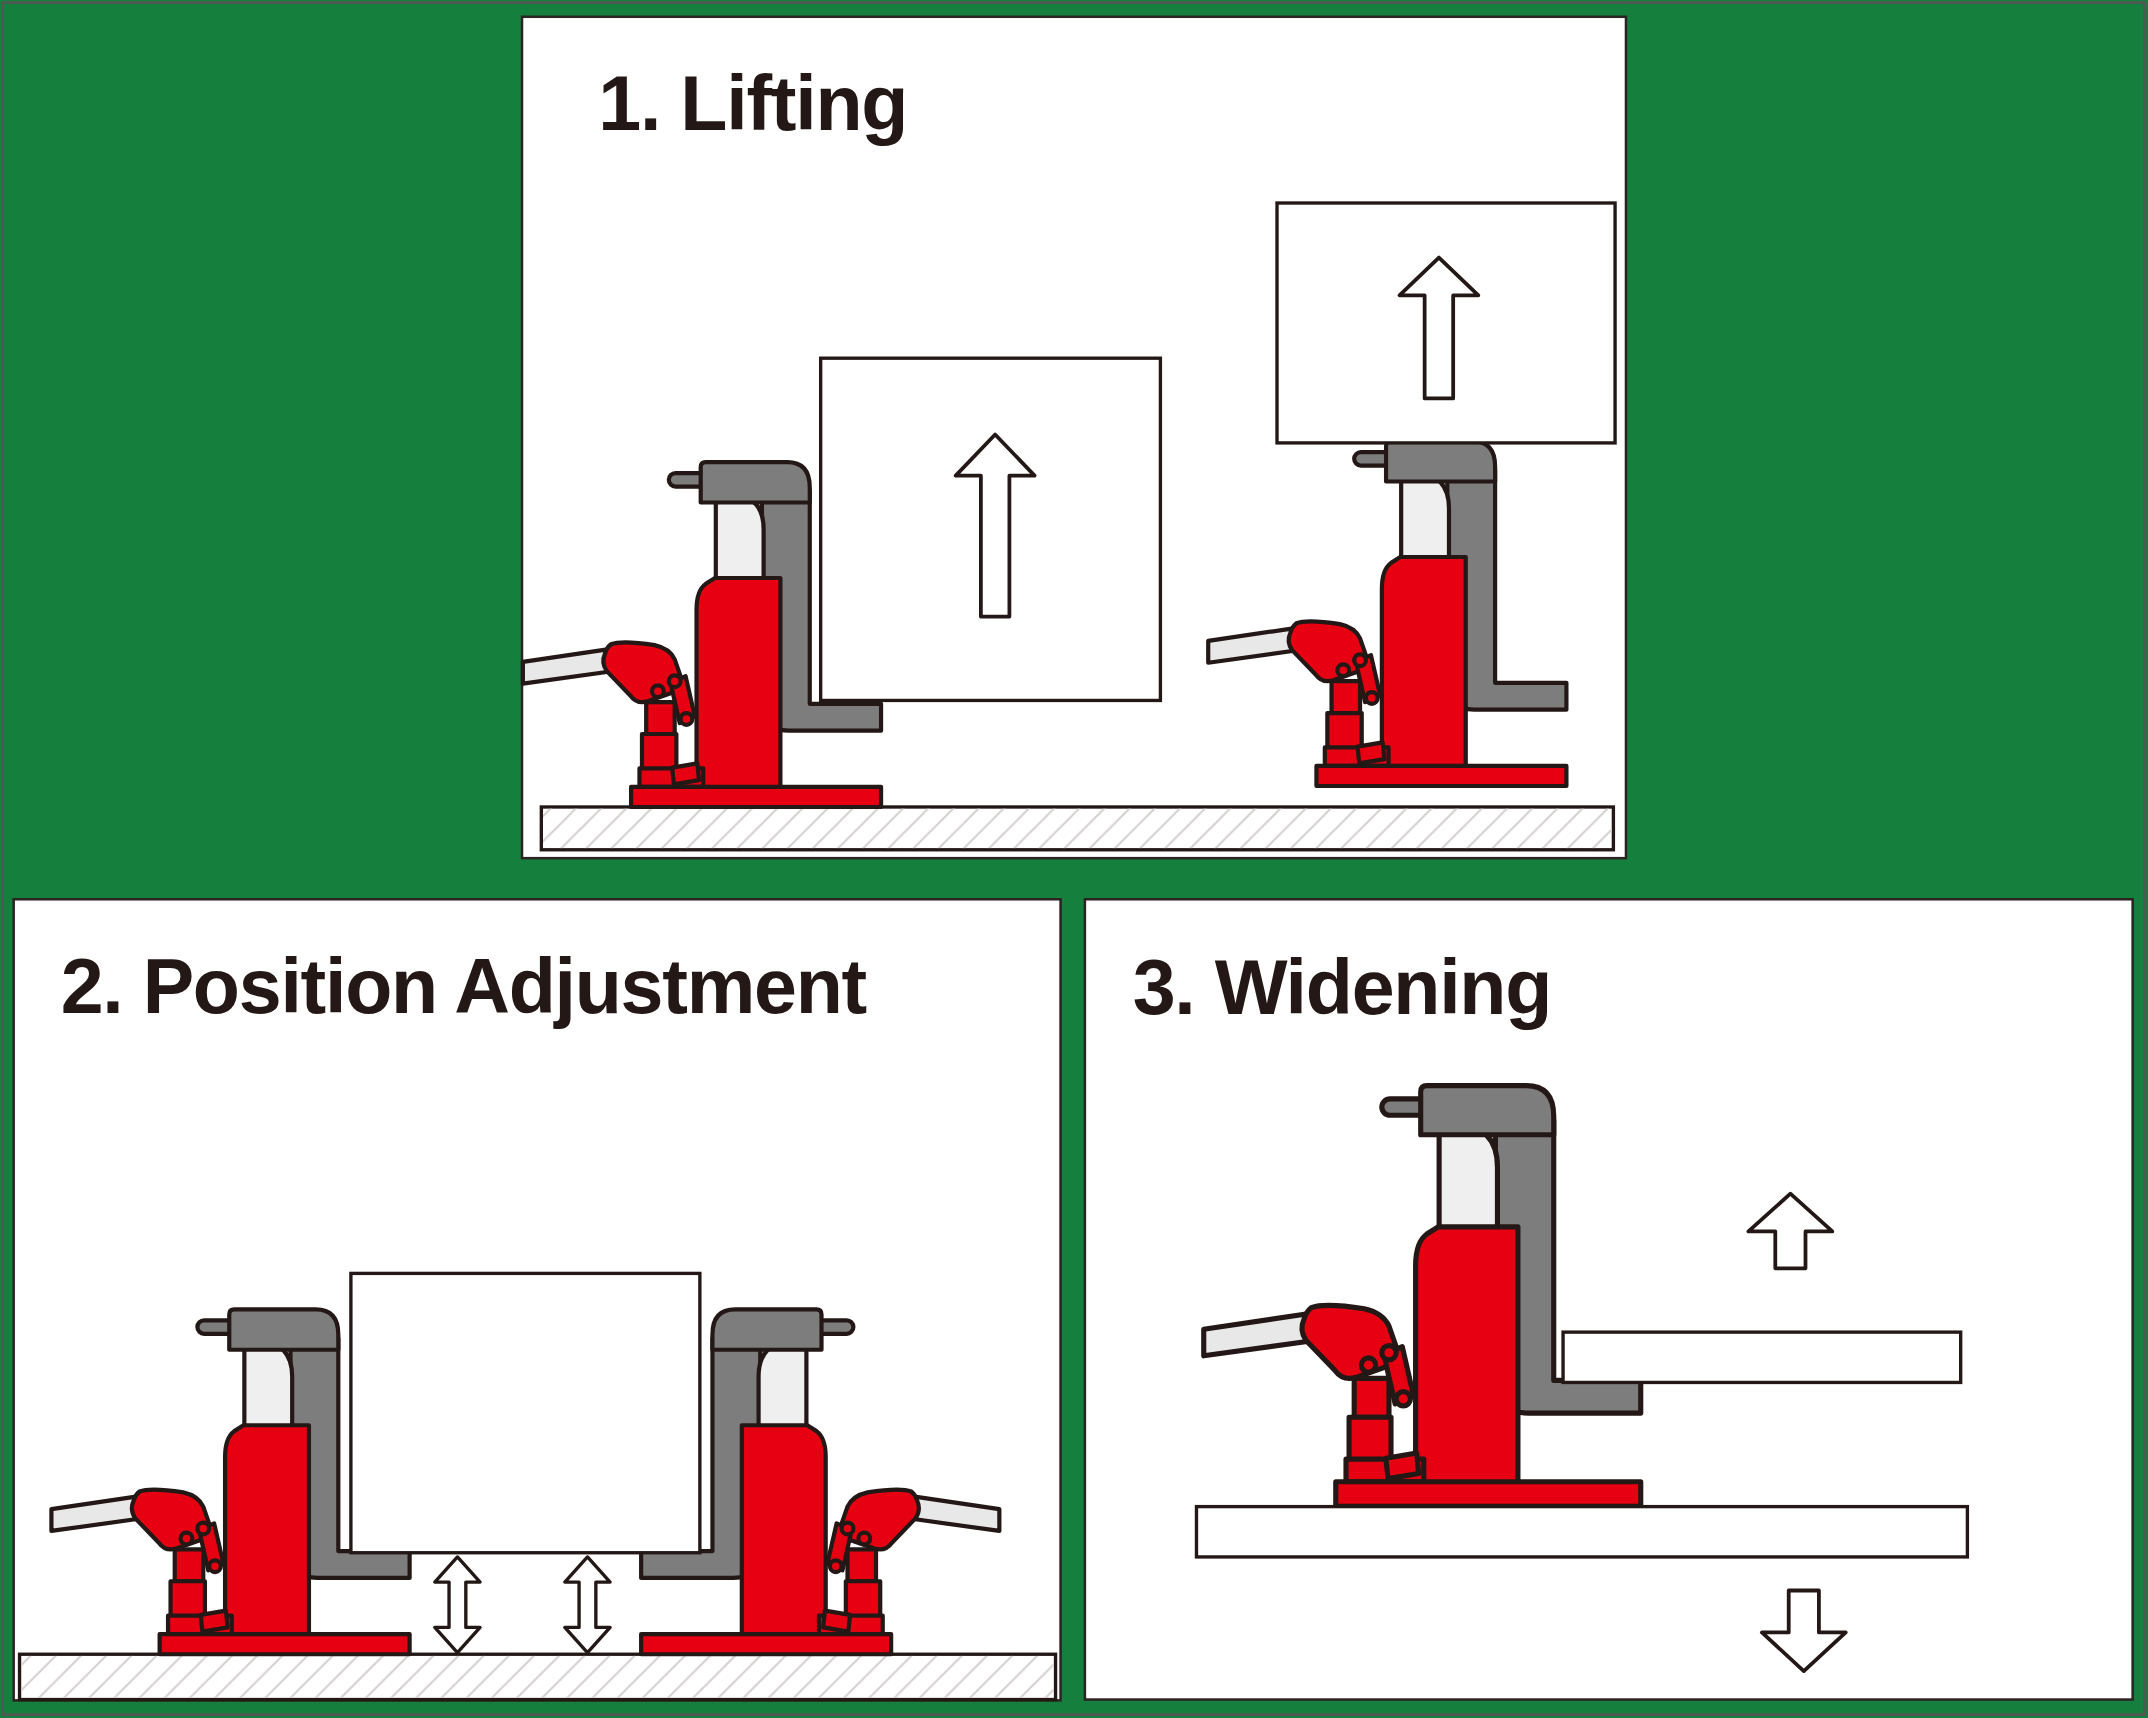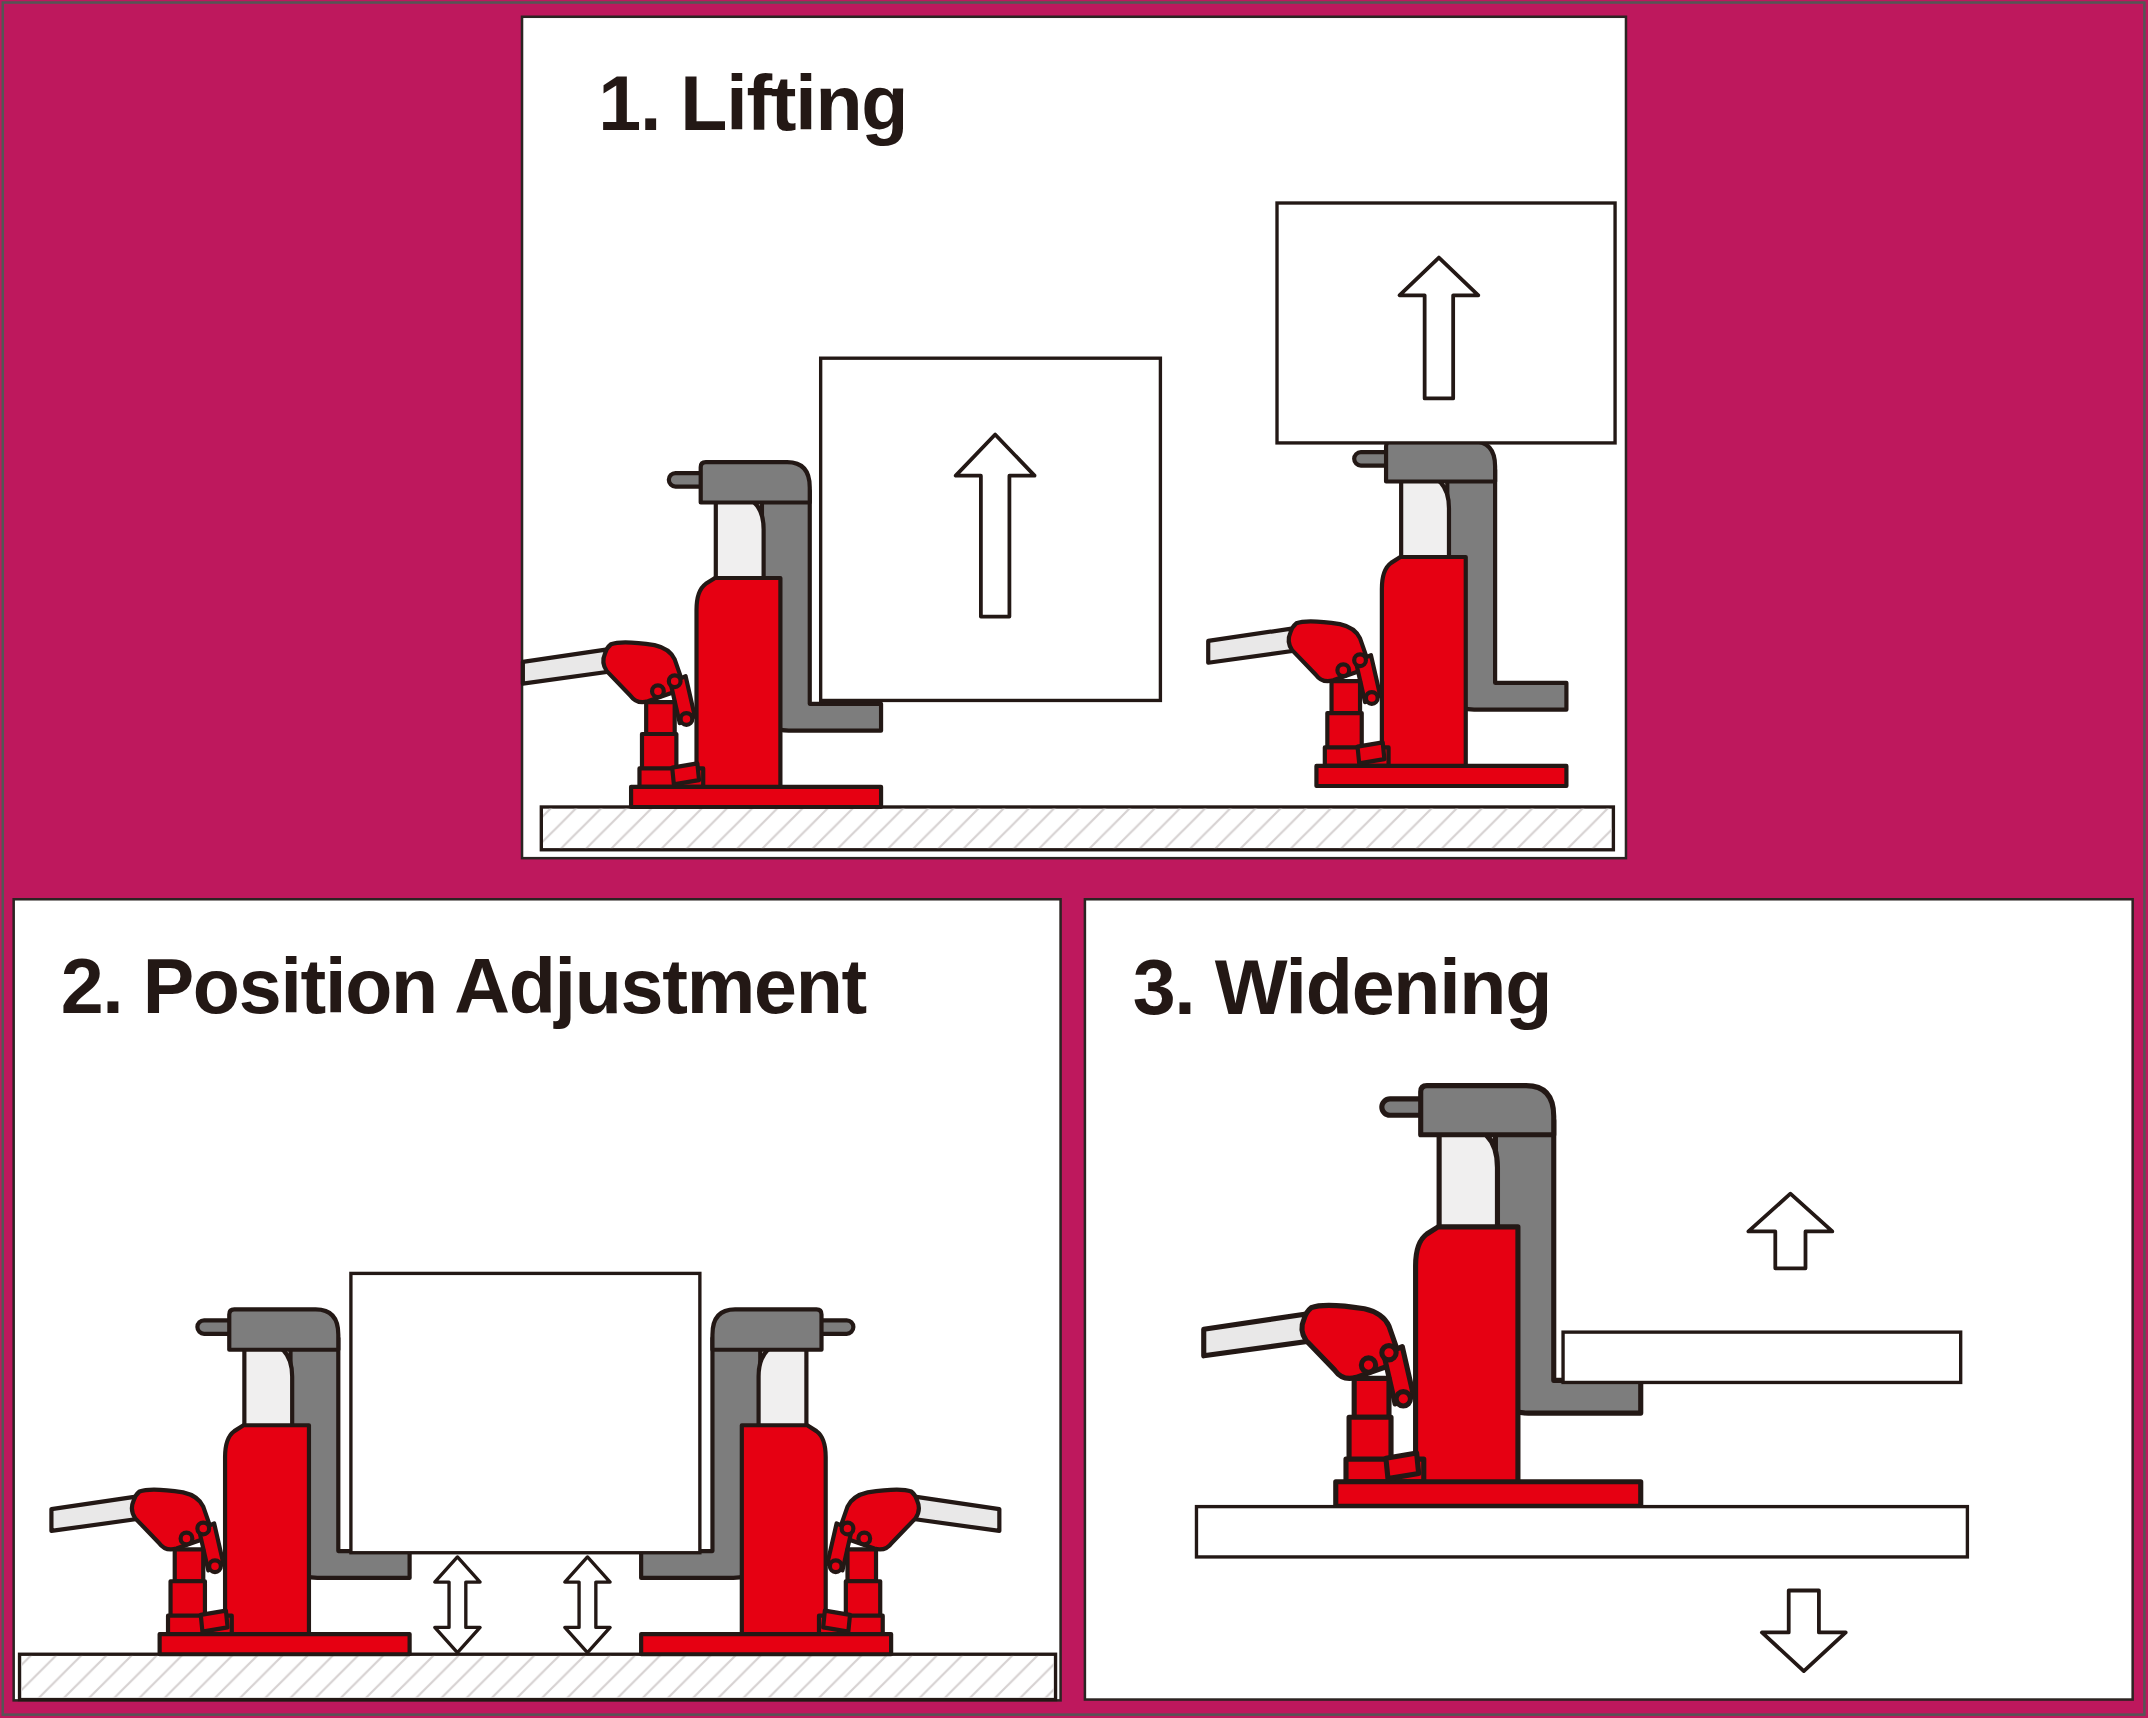--- a/index.html
+++ b/index.html
@@ -1,19 +1,19 @@
 <!DOCTYPE html>
 <html style="font-size:13.4px"><head>
 <meta charset="utf-8">
 <style>
   html,body{margin:0;padding:0;background:#ffffff;}
   .canvas{
     position:relative;
     width:2148px;height:1718px;
-    background:#be185d;
+    background:#15803d;
     font-family:"Liberation Sans", sans-serif;
     overflow:hidden;
   }
   svg{position:absolute;left:0;top:0;}
   .panel-title{
     font-weight:bold;
     letter-spacing:-1.5px;
   }
 </style>
 </head>

